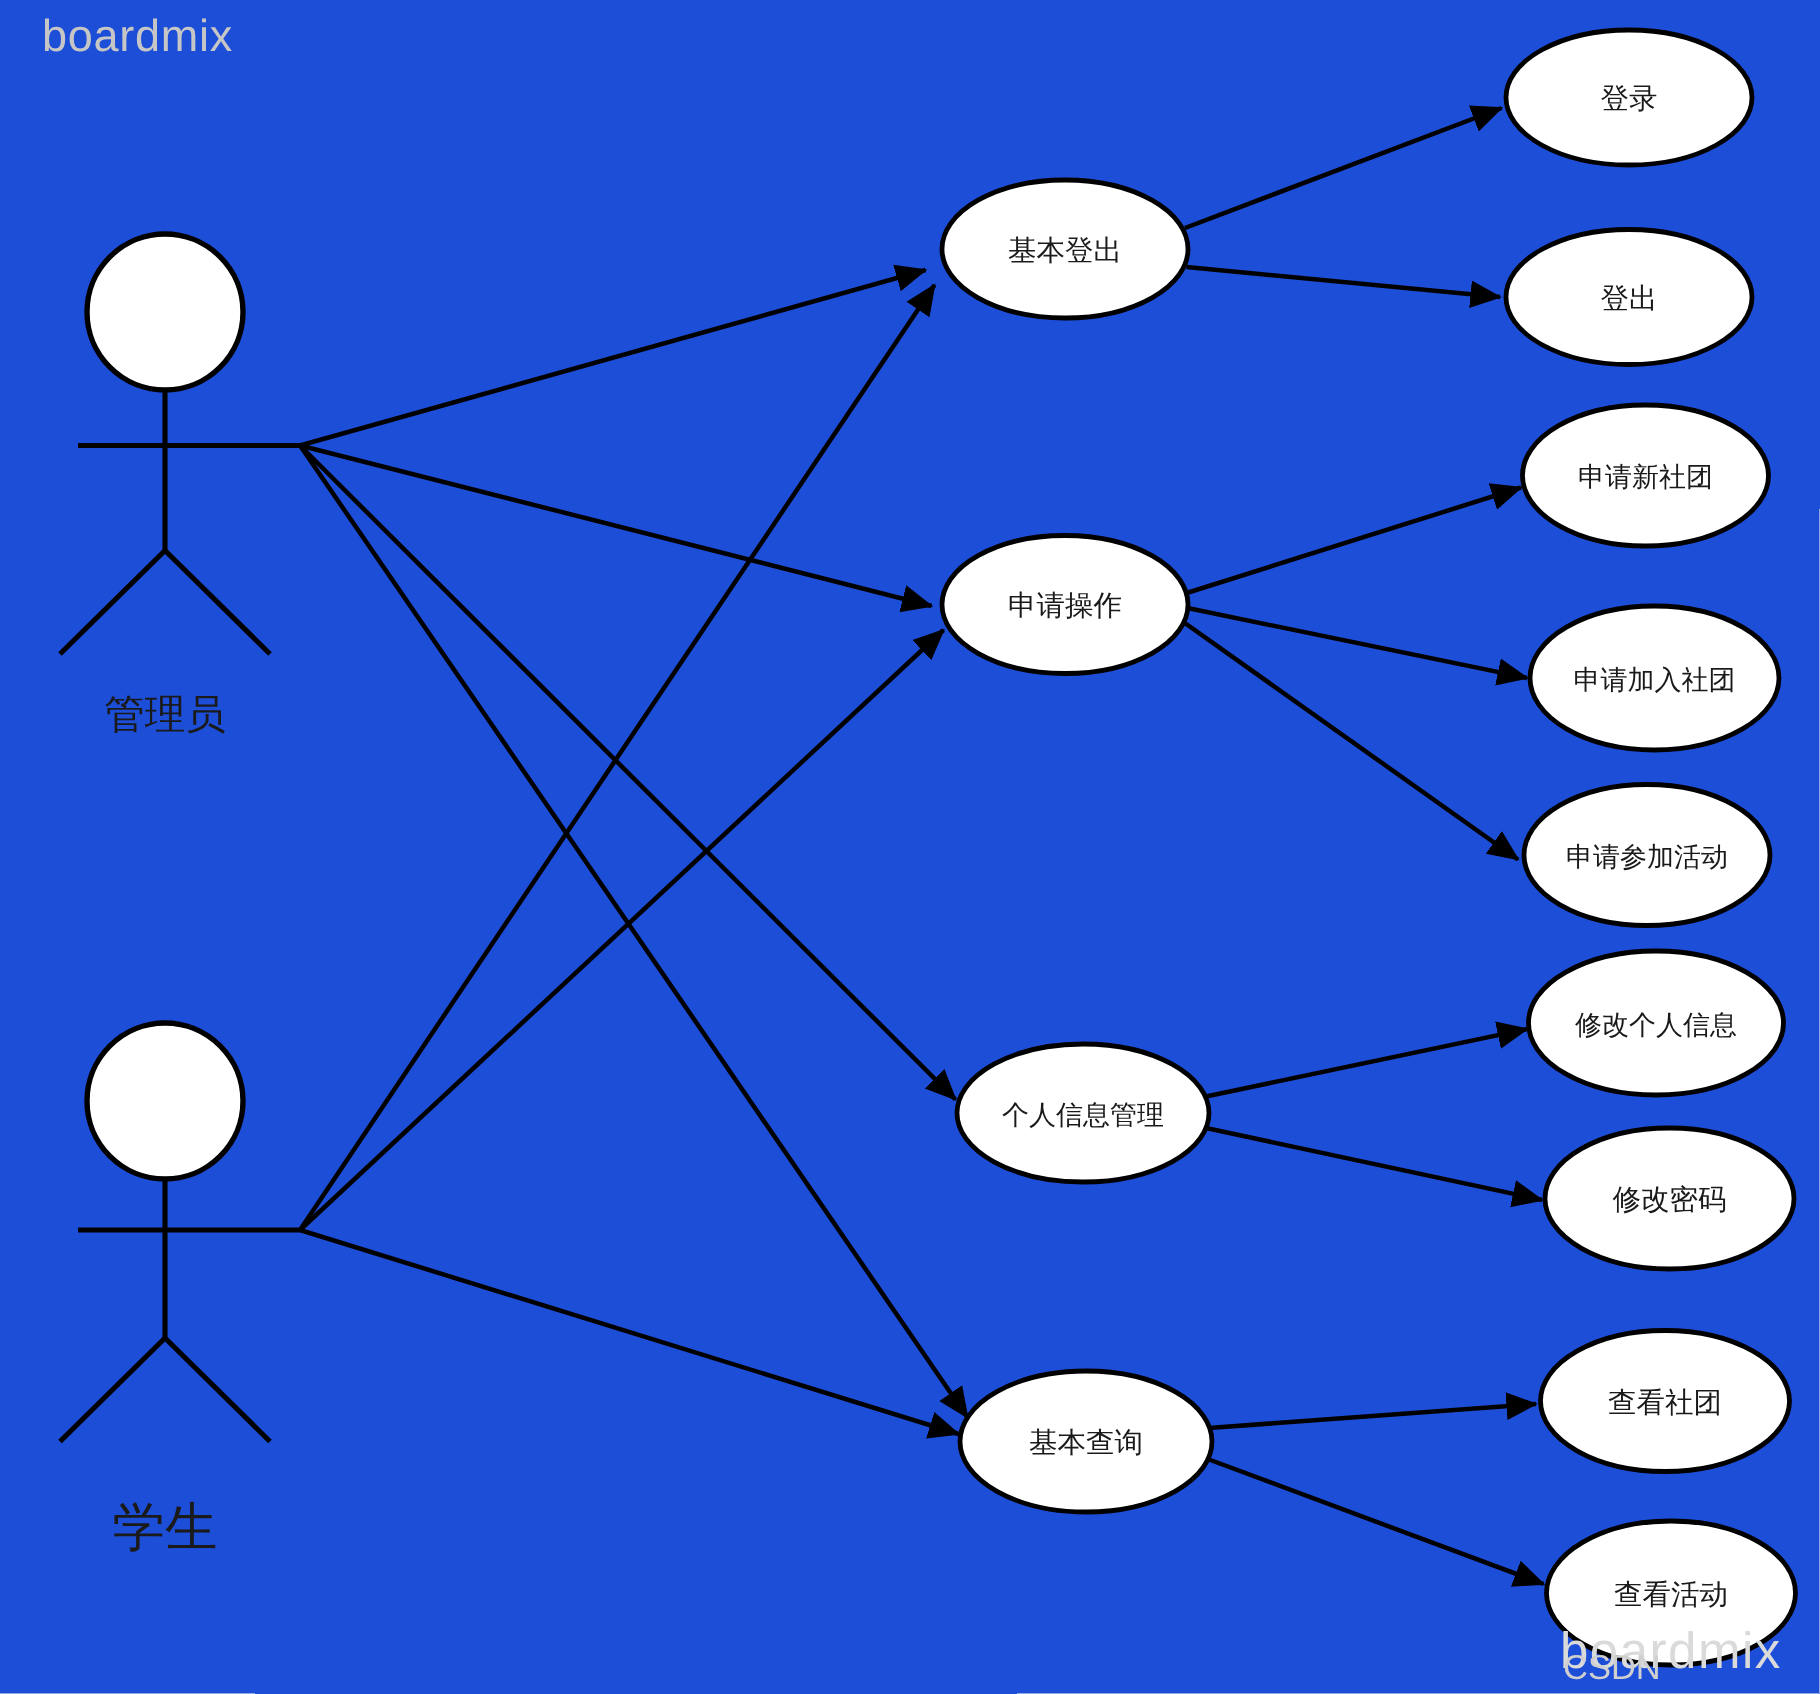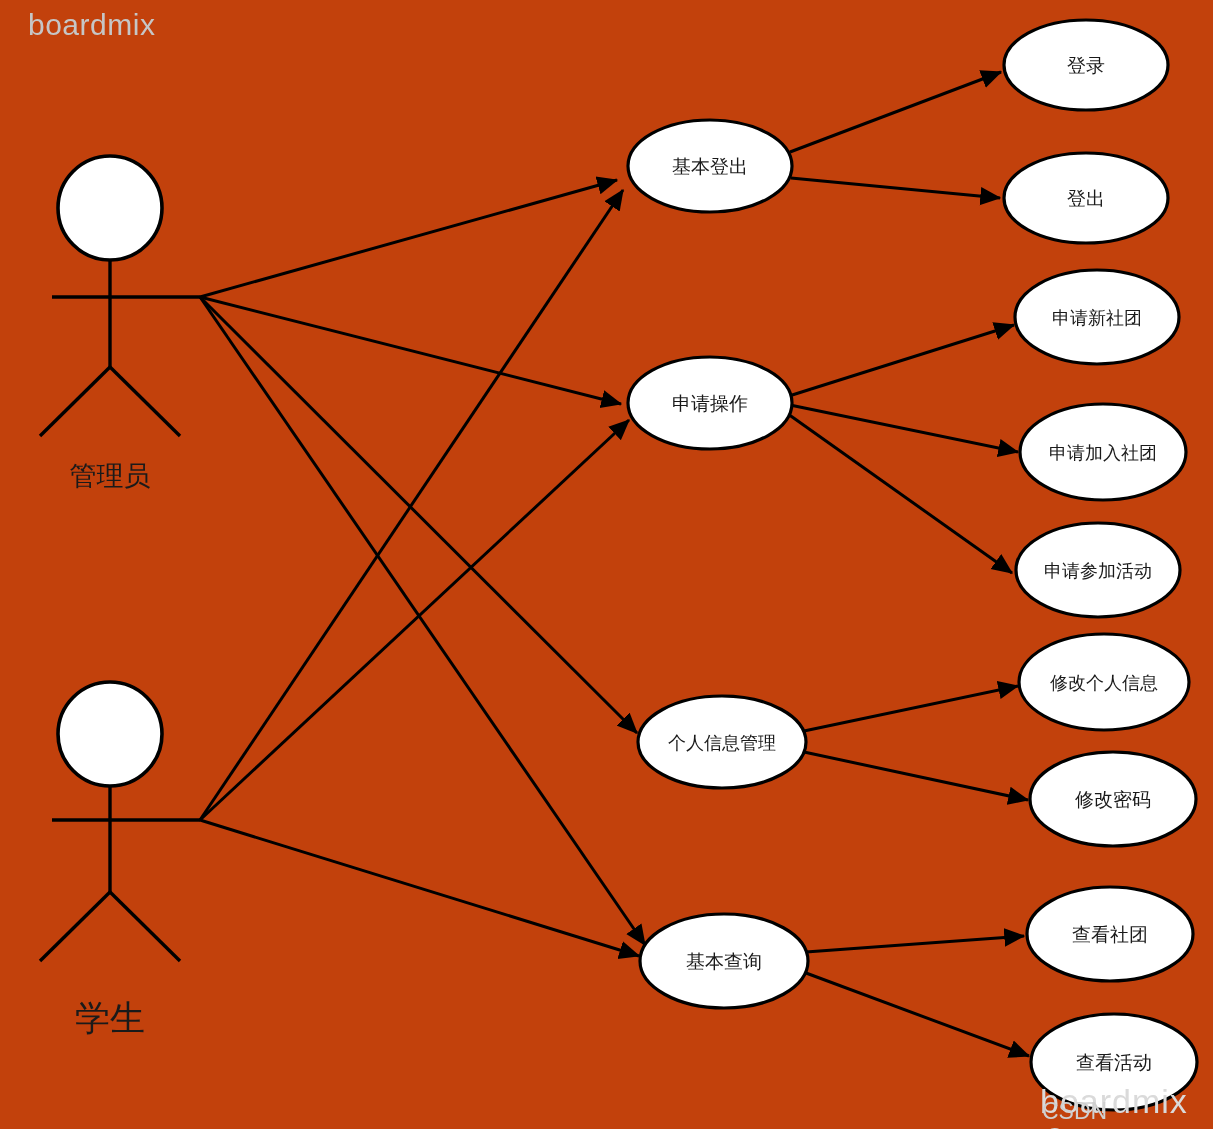--- a/index.html
+++ b/index.html
@@ -7,21 +7,21 @@
     padding: 0;
     background: #f0f0f0;
   }
   body {
     font-family: "Liberation Sans", "DejaVu Sans", sans-serif;
   }
   #canvas {
     position: relative;
     width: 1213px;
     height: 1129px;
-    background: #c2410c;
+    background: #1d4ed8;
     overflow: hidden;
   }
   #diagram-svg {
     position: absolute;
     left: 0;
     top: 0;
     width: 1213px;
     height: 1129px;
     display: block;
   }

